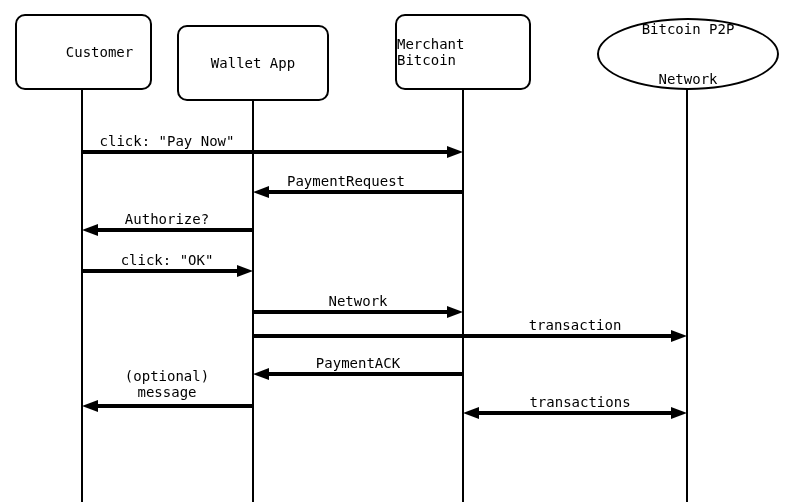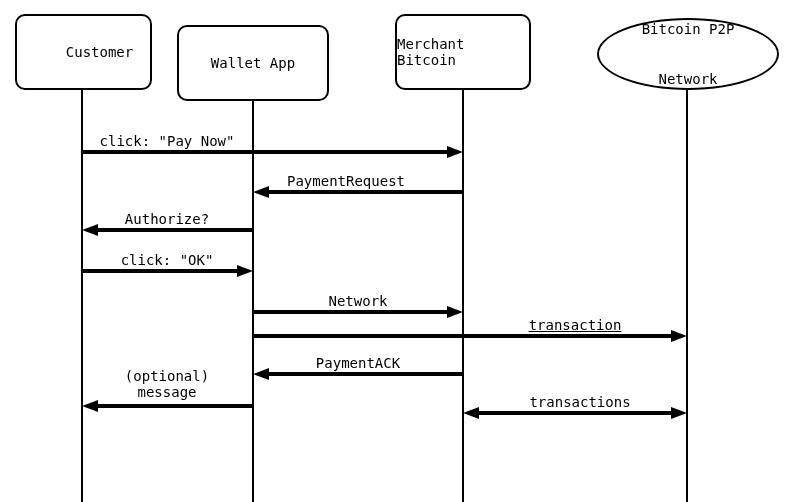--- a/index.html
+++ b/index.html
@@ -106,21 +106,21 @@
   .m4-label { left: 167px; top: 252px; }
   .m4-line  { left: 82px;  top: 269px; width: 155px; }
   .m4-head  { left: 237px; top: 265px; }
 
   
   .m5-label { left: 358px; top: 293px; }
   .m5-line  { left: 253px; top: 310px; width: 194px; }
   .m5-head  { left: 447px; top: 306px; }
 
   
-  .m6-label { left: 575px; top: 317px; text-decoration: underline; }
+  .m6-label { left: 575px; top: 317px; }
   .m6-line  { left: 253px; top: 334px; width: 418px; }
   .m6-head  { left: 671px; top: 330px; }
 
   
   .m7-label { left: 358px; top: 355px; }
   .m7-line  { left: 267px; top: 372px; width: 196px; }
   .m7-head  { left: 253px; top: 368px; }
 
   
   .m8-label { left: 167px; top: 368px; }

